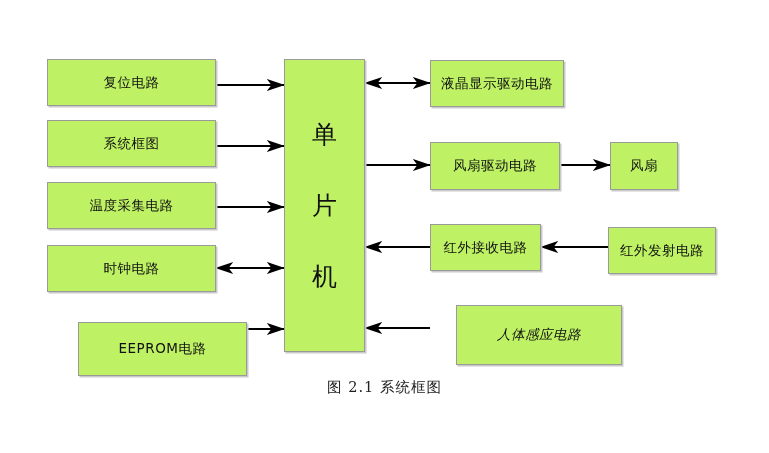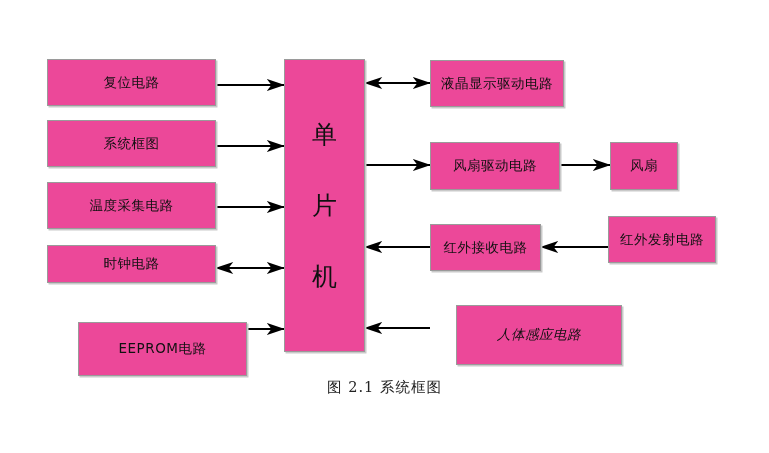--- a/index.html
+++ b/index.html
@@ -17,21 +17,21 @@
   }
   #diagram-canvas {
     position: absolute;
     left: 0; top: 0;
     width: 769px;
     height: 453px;
   }
   .node {
     position: absolute;
     box-sizing: border-box;
-    background: #ec4899;
+    background: #bef264;
     border: 1px solid #9a9a9a;
     box-shadow: 1.5px 1.5px 0 0 #c9c9c9;
     display: flex;
     align-items: center;
     justify-content: center;
     font-size: 13.5px;
     letter-spacing: 0.5px;
     color: #111111;
     white-space: nowrap;
   }
@@ -101,24 +101,24 @@
 
   <div class="node mcu" style="left: 284px; top: 59px; width: 81px; height: 293px;">
     <span>单</span>
     <span>片</span>
     <span>机</span>
   </div>
 
   <div class="node" style="left: 47px; top: 59px; width: 169px; height: 47px;">复位电路</div>
   <div class="node" style="left: 47px; top: 120px; width: 169px; height: 47px;">系统框图</div>
   <div class="node" style="left: 47px; top: 182px; width: 169px; height: 47px;">温度采集电路</div>
-  <div class="node" style="left: 47px; top: 245px; width: 169px; height: 38px;">时钟电路</div>
+  <div class="node" style="left: 47px; top: 245px; width: 169px; height: 47px;">时钟电路</div>
   <div class="node" style="left: 47px; top: 322px; width: 169px; height: 54px; margin-left: 31px;">EEPROM电路</div>
 
   <div class="node" style="left: 430px; top: 60px; width: 134px; height: 47px;">液晶显示驱动电路</div>
   <div class="node" style="left: 610px; top: 142px; width: 68px; height: 48px;">风扇</div>
   <div class="node" style="left: 430px; top: 142px; width: 130px; height: 48px;">风扇驱动电路</div>
   <div class="node" style="left: 430px; top: 224px; width: 111px; height: 47px;">红外接收电路</div>
-  <div class="node" style="left: 608px; top: 216px; width: 108px; height: 47px;">红外发射电路</div>
+  <div class="node" style="left: 608px; top: 227px; width: 108px; height: 47px;">红外发射电路</div>
   <div class="node" style="left: 456px; top: 305px; width: 166px; height: 60px; font-style: italic;">人体感应电路</div>
 
   <div class="caption">图 2.1 系统框图</div>
 </div>
 
 </body></html>

